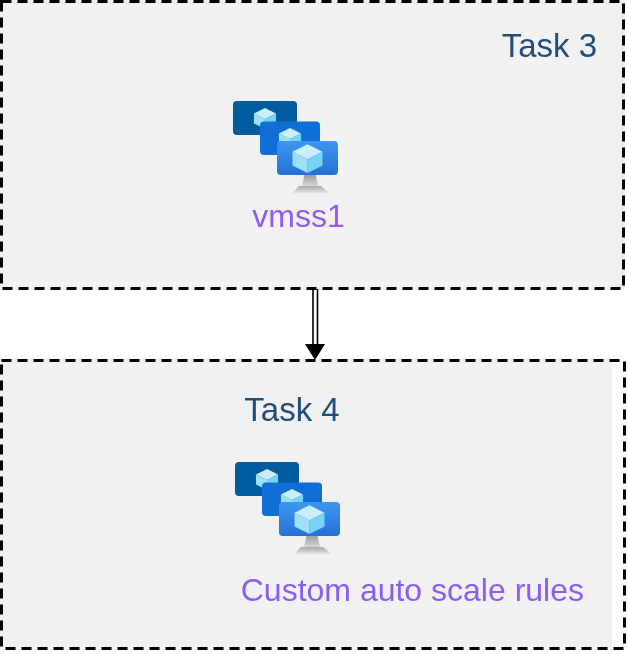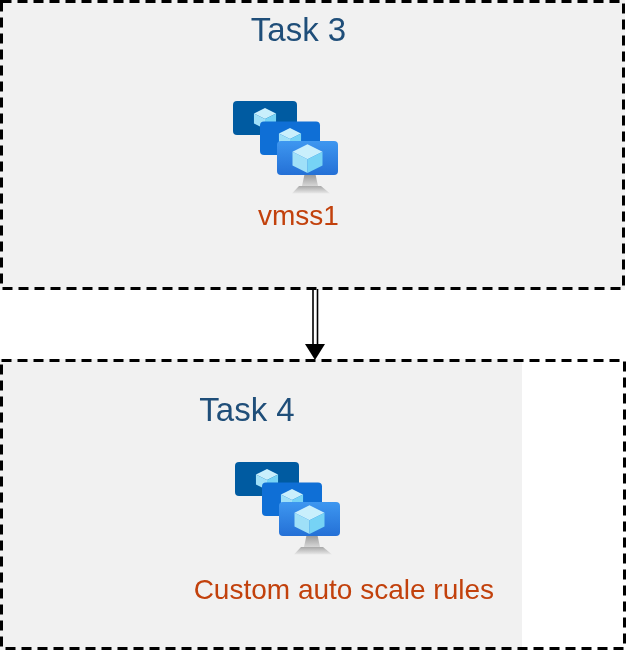--- a/index.html
+++ b/index.html
@@ -14,42 +14,42 @@
     height: 654px;
     background: #ffffff;
     overflow: hidden;
   }
   .task-box {
     position: absolute;
     background: #f1f1f1;
     box-sizing: border-box;
   }
   #box-task3 { left: 0; top: 0; width: 625px; height: 290px; }
-  #box-task4 { left: 0; top: 359px; width: 522px; height: 291px; }
+  #box-task4 { left: 0; top: 359px; width: 612px; height: 291px; }
   .box-border {
     position: absolute;
     left: 0; top: 0;
     pointer-events: none;
   }
   .box-text {
     position: absolute;
     left: 0;
     right: 28px;            
     text-align: center;
-    color: #c2410c;
-    font-size: 28px;
+    color: #8b5cf6;
+    font-size: 32px;
     line-height: 40px;
     white-space: nowrap;
   }
   .task-title {
     color: #1f4e79;
     font-size: 33px;
     line-height: 42px;
   }
-  #title-task3 { top: 9px; }
+  #title-task3 { top: 25px; text-align: right; }
   #caption-task3 { top: 196px; }
   #title-task4 { top: 30px; }
   #caption-task4 { top: 211px; text-align: right; }
   .vmss-svg {
     position: absolute;
     width: 106px;
     height: 94px;
   }
   #icon-task3 { left: 233px; top: 101px; }
   #icon-task4 { left: 235px; top: 103px; }

